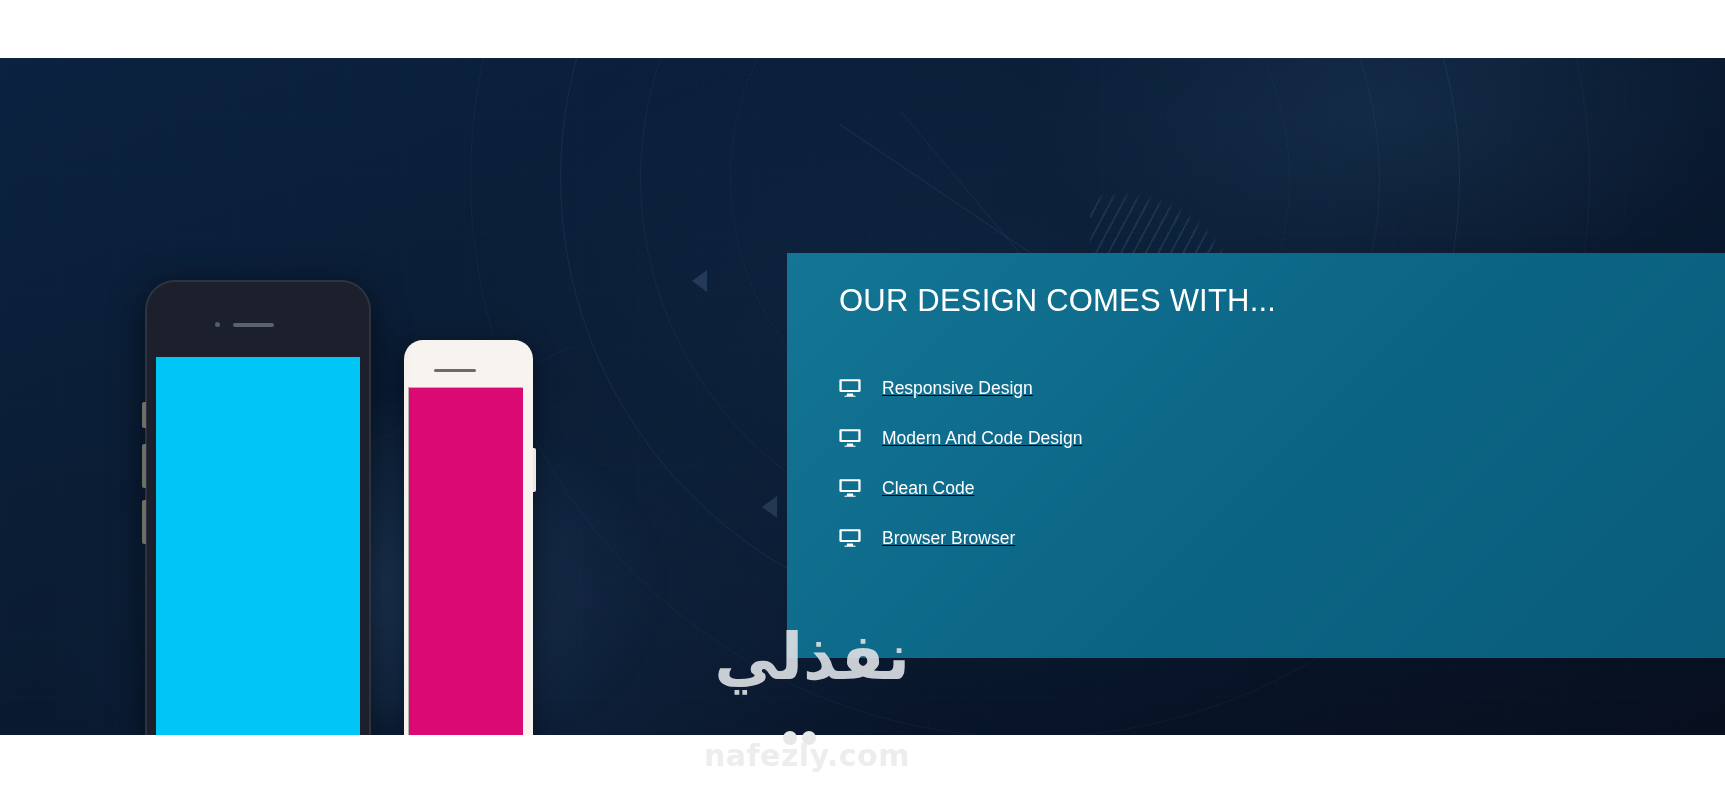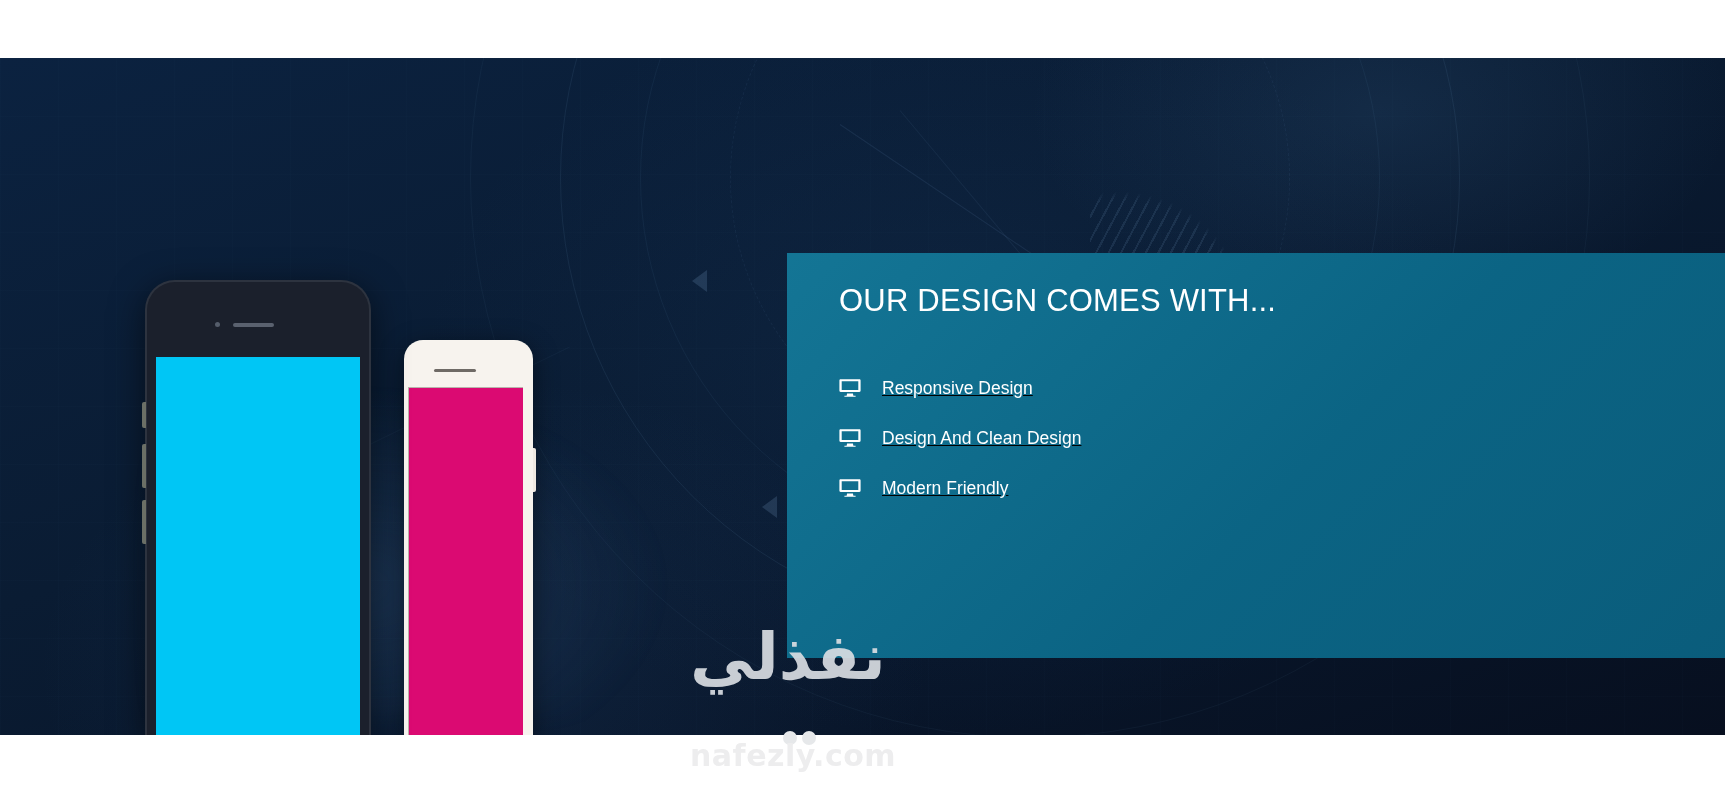--- a/index.html
+++ b/index.html
@@ -159,21 +159,21 @@
     display:flex; align-items:center; justify-content:center; flex:none;
   }
   .feature-icon svg { display:block; }
   .feature-label {
     color:#ffffff; font-size:17.5px; font-weight:400; white-space:nowrap;
   }
 
   
   .watermark {
     position:absolute; left:690px; top:625px; width:220px; height:162px;
-    text-align:left; pointer-events:none;
+    text-align:right; pointer-events:none;
   }
   .wm-ar {
     font-size:64px; font-weight:700; color:#d9dde2; line-height:1;
     font-family:"DejaVu Sans", sans-serif; direction:rtl;
     letter-spacing:2px; opacity:.92;
   }
   .wm-dots {
     position:absolute; left:50%; top:106px; transform:translateX(-50%);
     width:34px; height:15px;
   }
@@ -243,29 +243,37 @@
             </svg>
           </span>
           <span class="feature-label">Responsive Design</span>
         </li>
         <li class="feature-item">
           <span class="feature-icon">
             <svg width="22" height="20" viewBox="0 0 22 20" fill="#ffffff" aria-hidden="true">
               <path d="M1.6 1.2h18.8c.7 0 1.2.5 1.2 1.2v10.4c0 .7-.5 1.2-1.2 1.2H1.6c-.7 0-1.2-.5-1.2-1.2V2.4c0-.7.5-1.2 1.2-1.2zm1.1 2.1v8.6h16.6V3.3H2.7zM8.1 15.6h5.8l.5 2.1h2.2v1.1H5.4v-1.1h2.2l.5-2.1z"></path>
             </svg>
           </span>
-          <span class="feature-label">Design And Clean Design</span>
-        </li>
-        <li class="feature-item">
-          <span class="feature-icon">
-            <svg width="22" height="20" viewBox="0 0 22 20" fill="#ffffff" aria-hidden="true">
-              <path d="M1.6 1.2h18.8c.7 0 1.2.5 1.2 1.2v10.4c0 .7-.5 1.2-1.2 1.2H1.6c-.7 0-1.2-.5-1.2-1.2V2.4c0-.7.5-1.2 1.2-1.2zm1.1 2.1v8.6h16.6V3.3H2.7zM8.1 15.6h5.8l.5 2.1h2.2v1.1H5.4v-1.1h2.2l.5-2.1z"></path>
-            </svg>
-          </span>
-          <span class="feature-label">Modern Friendly</span>
+          <span class="feature-label">Modern And Code Design</span>
+        </li>
+        <li class="feature-item">
+          <span class="feature-icon">
+            <svg width="22" height="20" viewBox="0 0 22 20" fill="#ffffff" aria-hidden="true">
+              <path d="M1.6 1.2h18.8c.7 0 1.2.5 1.2 1.2v10.4c0 .7-.5 1.2-1.2 1.2H1.6c-.7 0-1.2-.5-1.2-1.2V2.4c0-.7.5-1.2 1.2-1.2zm1.1 2.1v8.6h16.6V3.3H2.7zM8.1 15.6h5.8l.5 2.1h2.2v1.1H5.4v-1.1h2.2l.5-2.1z"></path>
+            </svg>
+          </span>
+          <span class="feature-label">Clean Code</span>
+        </li>
+        <li class="feature-item">
+          <span class="feature-icon">
+            <svg width="22" height="20" viewBox="0 0 22 20" fill="#ffffff" aria-hidden="true">
+              <path d="M1.6 1.2h18.8c.7 0 1.2.5 1.2 1.2v10.4c0 .7-.5 1.2-1.2 1.2H1.6c-.7 0-1.2-.5-1.2-1.2V2.4c0-.7.5-1.2 1.2-1.2zm1.1 2.1v8.6h16.6V3.3H2.7zM8.1 15.6h5.8l.5 2.1h2.2v1.1H5.4v-1.1h2.2l.5-2.1z"></path>
+            </svg>
+          </span>
+          <span class="feature-label">Browser Browser</span>
         </li>
       </ul>
     </div>
   </div>
 
   <div class="bottom-strip"></div>
 
   <div class="watermark">
     <div class="wm-ar">نفذلي</div>
     <div class="wm-dots">

